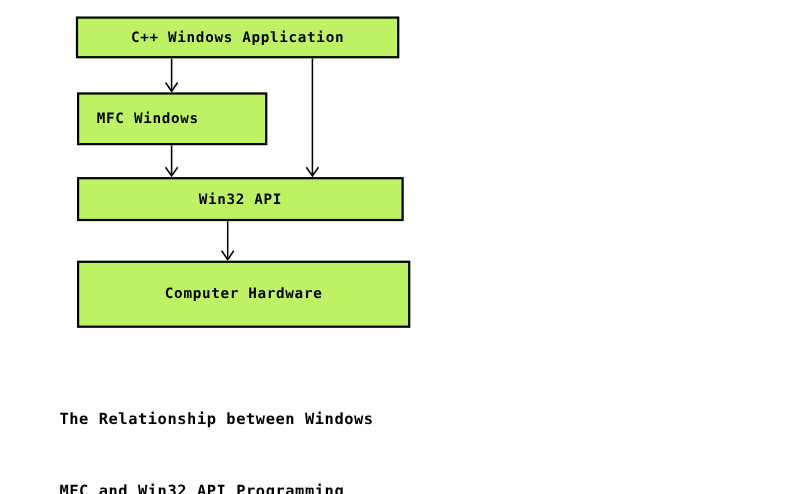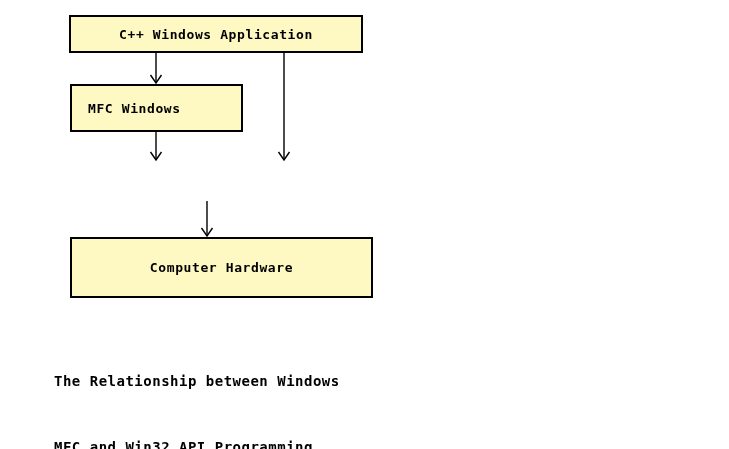--- a/index.html
+++ b/index.html
@@ -18,21 +18,21 @@
     position: absolute;
     left: 0;
     top: 0;
     width: 729px;
     height: 449px;
   }
   .node-box {
     position: absolute;
     box-sizing: border-box;
     border: 2px solid #000000;
-    background: #fef9c3;
+    background: #bef264;
     display: flex;
     align-items: center;
     justify-content: center;
   }
   .node-label {
     font-family: "DejaVu Sans Mono", "Liberation Mono", monospace;
     font-size: 13px;
     font-weight: bold;
     color: #000000;
     letter-spacing: 0.6px;
@@ -98,20 +98,23 @@
   </svg>
 
   <div class="node-box" id="box-app">
     <span class="node-label">C++ Windows Application</span>
   </div>
 
   <div class="node-box" id="box-mfc">
     <span class="node-label">MFC Windows</span>
   </div>
 
+  <div class="node-box" id="box-win32">
+    <span class="node-label">Win32 API</span>
+  </div>
 
   <div class="node-box" id="box-hw">
     <span class="node-label">Computer Hardware</span>
   </div>
 
   <div class="caption">
     <span class="caption-line">The Relationship between Windows</span>
     <span class="caption-line">MFC and Win32 API Programming</span>
   </div>
 

